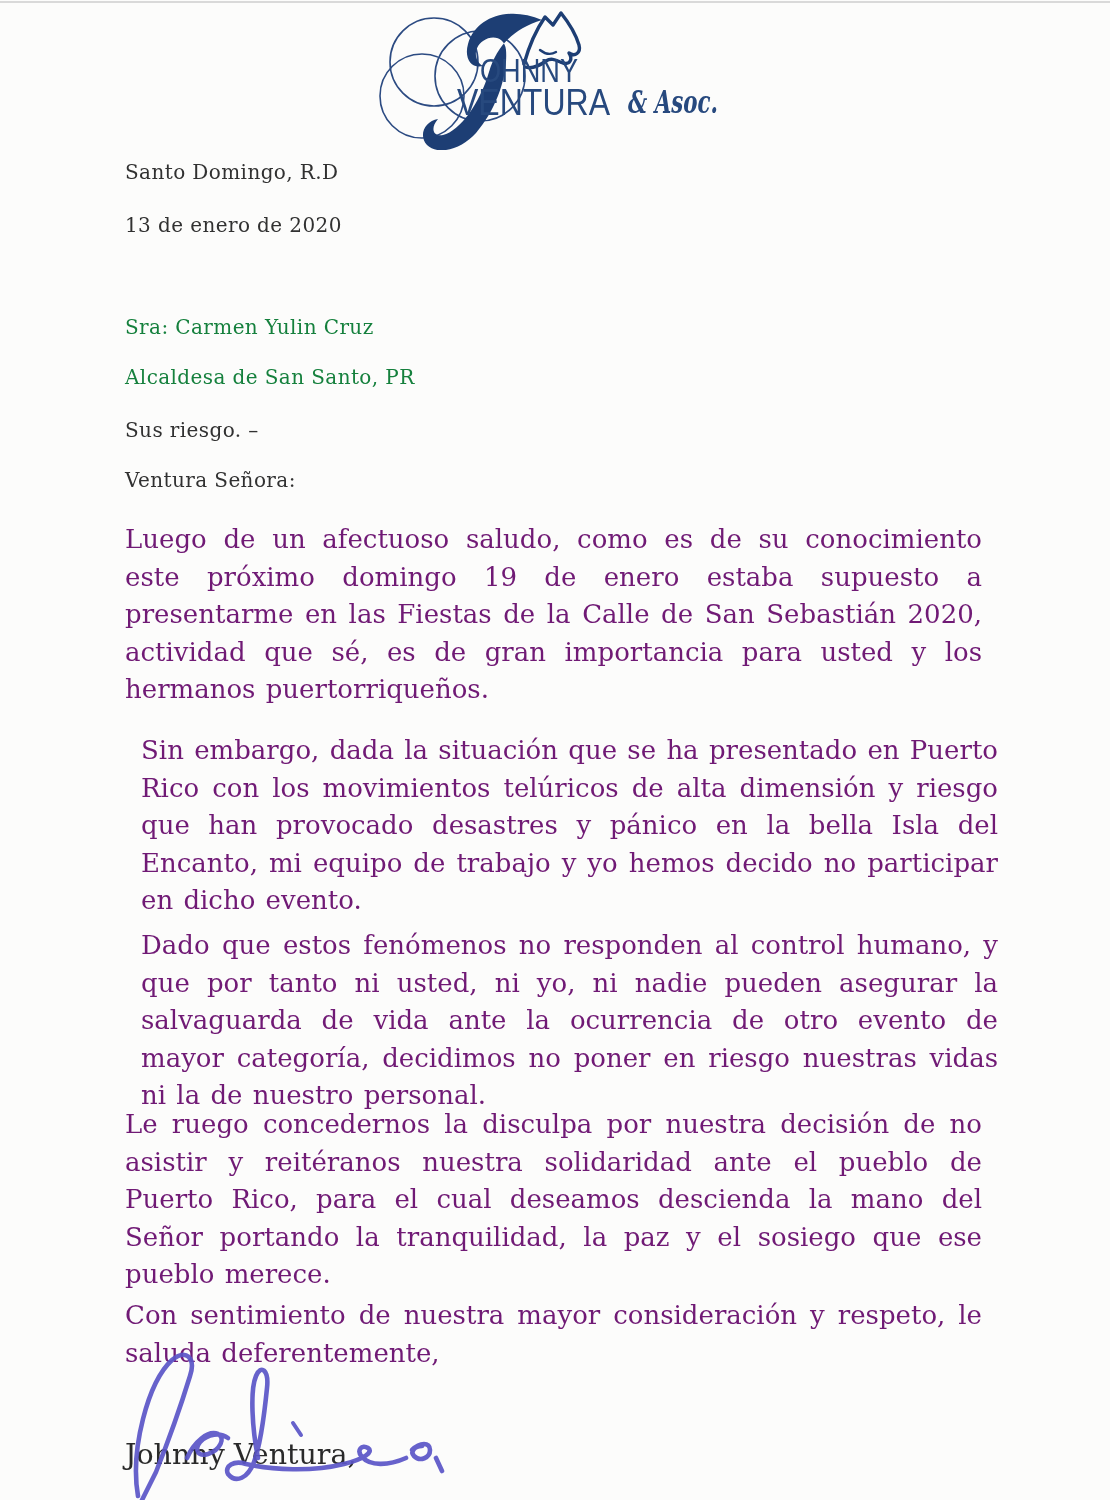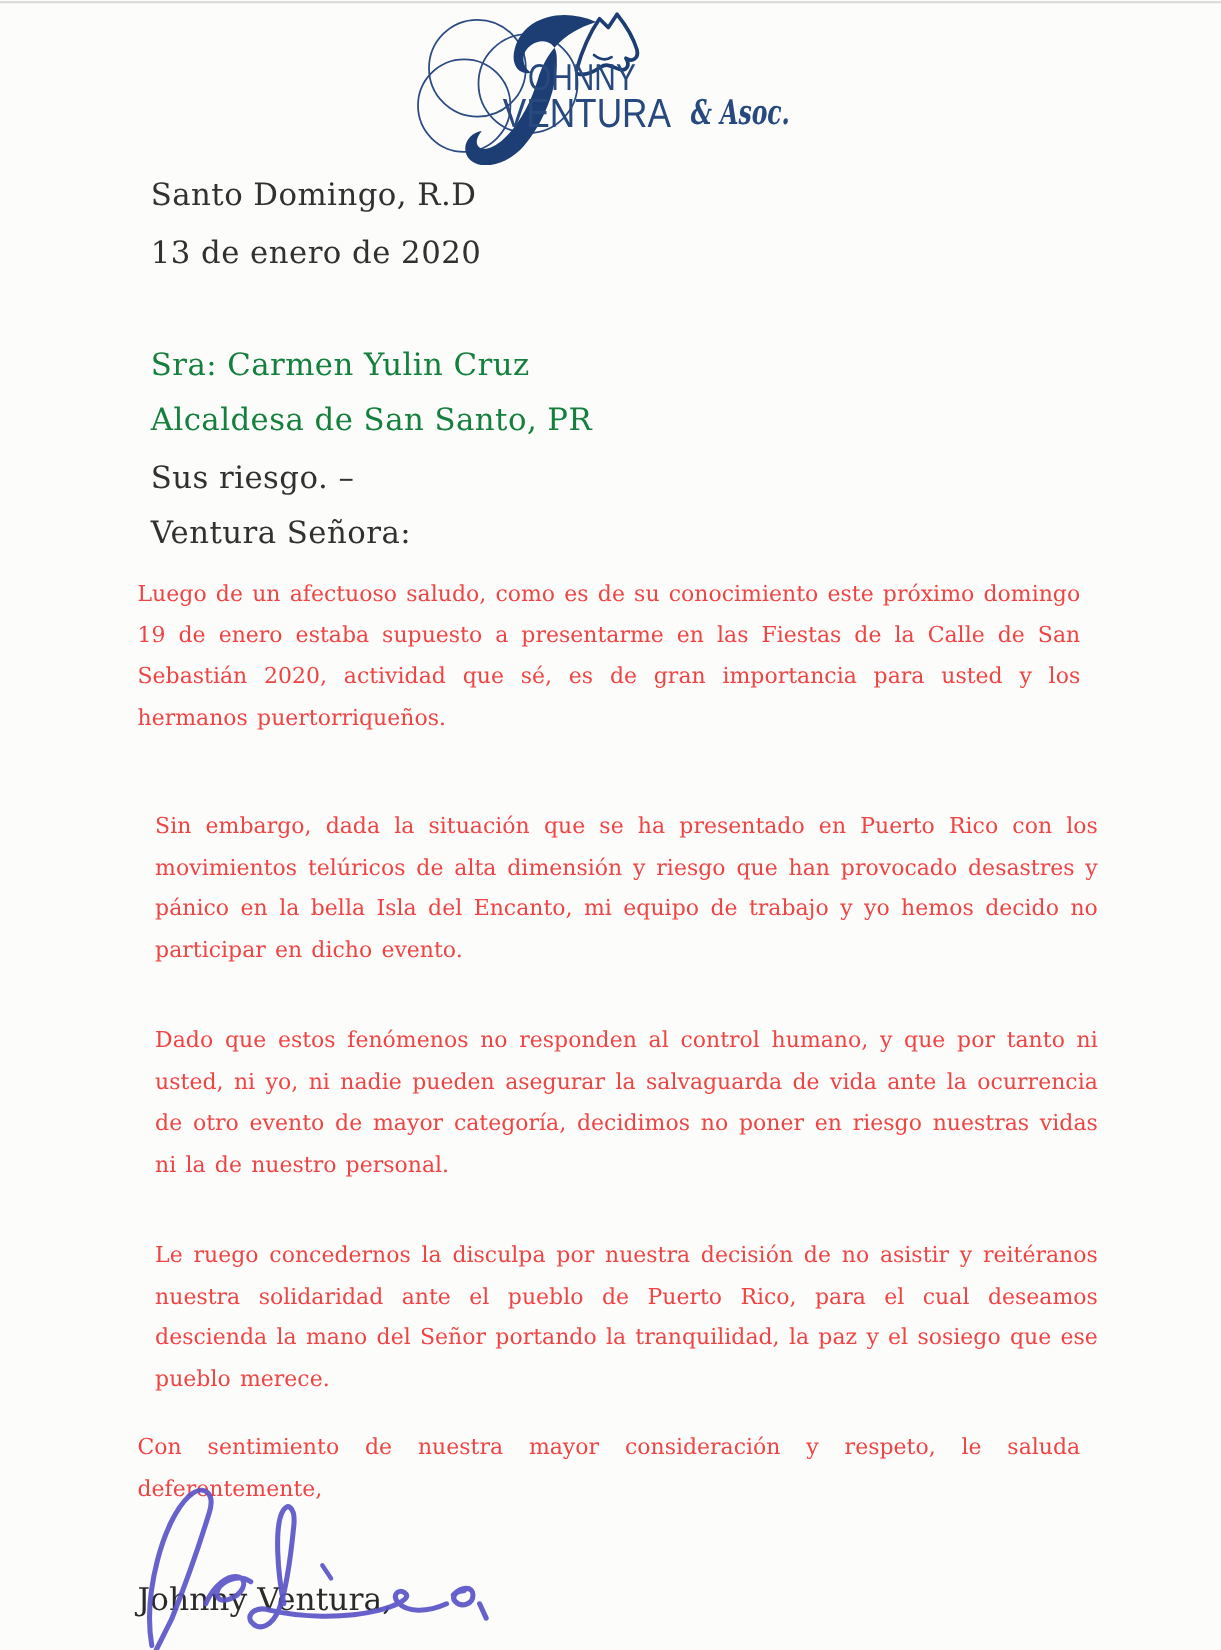--- a/index.html
+++ b/index.html
@@ -10,27 +10,27 @@
     position: relative;
     font-family: "DejaVu Serif", serif;
     color: #2e2e2e;
   }
   .abs { position: absolute; text-align: right; }
   .topline {
     position: absolute; top: 1px; left: 0;
     width: 1110px; height: 2px; background: #d9d9d9;
   }
   .logo-wrap { left: 372px; top: 4px; width: 365px; height: 146px; }
-  .hdr  { left: 137px; font-size: 28px; color: #313131; letter-spacing: 0.4px; white-space: nowrap; }
+  .hdr  { left: 125px; font-size: 20px; color: #313131; letter-spacing: 0.4px; white-space: nowrap; }
   .bold { font-weight: normal; color: #15803d; }
   .para {
     left: 125px; width: 857px;
-    font-size: 20px; line-height: 37.5px;
+    font-size: 26px; line-height: 37.5px;
     text-align: justify; text-align-last: left;
-    color: #ef4444; word-spacing: 2px;
+    color: #701a75; word-spacing: 2px;
   }
   .signer { left: 125px; top: 1438px; font-size: 28.5px; color: #2a2a2a; white-space: nowrap; }
   .sig-wrap { left: 112px; top: 1338px; width: 380px; height: 162px; }
 </style>
 </head>
 <body>
 
 <div class="topline"></div>
 
 <div class="abs logo-wrap">
@@ -60,21 +60,21 @@
 <div class="abs hdr" style="top:213px">13 de enero de 2020</div>
 
 <div class="abs hdr bold" style="top:315px">Sra: Carmen Yulin Cruz</div>
 <div class="abs hdr bold" style="top:365px">Alcaldesa de San Santo, PR</div>
 <div class="abs hdr" style="top:418px">Sus riesgo. –</div>
 <div class="abs hdr" style="top:468px">Ventura Señora:</div>
 
 <p class="abs para" style="top:521px; margin:0">Luego de un afectuoso saludo, como es de su conocimiento este próximo domingo 19 de enero estaba supuesto a presentarme en las Fiestas de la Calle de San Sebastián 2020, actividad que sé, es de gran importancia para usted y los hermanos puertorriqueños.</p>
 <p class="abs para" style="top:716px; margin:16px">Sin embargo, dada la situación que se ha presentado en Puerto Rico con los movimientos telúricos de alta dimensión y riesgo que han provocado desastres y pánico en la bella Isla del Encanto, mi equipo de trabajo y yo hemos decido no participar en dicho evento.</p>
 <p class="abs para" style="top:911px; margin:16px">Dado que estos fenómenos no responden al control humano, y que por tanto ni usted, ni yo, ni nadie pueden asegurar la salvaguarda de vida ante la ocurrencia de otro evento de mayor categoría, decidimos no poner en riesgo nuestras vidas ni la de nuestro personal.</p>
-<p class="abs para" style="top:1106px; margin:16px">Le ruego concedernos la disculpa por nuestra decisión de no asistir y reitéranos nuestra solidaridad ante el pueblo de Puerto Rico, para el cual deseamos descienda la mano del Señor portando la tranquilidad, la paz y el sosiego que ese pueblo merece.</p>
+<p class="abs para" style="top:1106px; margin:0">Le ruego concedernos la disculpa por nuestra decisión de no asistir y reitéranos nuestra solidaridad ante el pueblo de Puerto Rico, para el cual deseamos descienda la mano del Señor portando la tranquilidad, la paz y el sosiego que ese pueblo merece.</p>
 
 <p class="abs para" style="top:1297px; margin:0">Con sentimiento de nuestra mayor consideración y respeto, le saluda deferentemente,</p>
 <div class="abs signer">Johnny Ventura,</div>
 
 <div class="abs sig-wrap">
   <svg width="380" height="162" viewBox="0 0 380 162">
     <g fill="none" stroke="#5b55c8" stroke-width="4.6" stroke-linecap="round" stroke-linejoin="round" opacity="0.92">
       <path d="M 26,158 C 18,112 36,44 60,22 C 74,10 84,20 78,38 C 70,64 56,104 44,134 L 30,162"></path>
       <path d="M 75,120 C 82,104 96,92 106,96 C 114,100 108,112 96,116 C 86,119 82,112 88,104 C 96,96 108,94 116,100"></path>
       <path d="M 146,120 C 140,90 138,52 144,38 C 149,26 157,32 155,50 C 152,80 148,108 142,124 C 136,140 124,146 116,136 C 112,128 122,122 134,126 C 160,132 200,134 232,126 C 252,121 262,114 256,110 C 250,106 244,112 250,119 C 258,128 276,128 294,120"></path>

